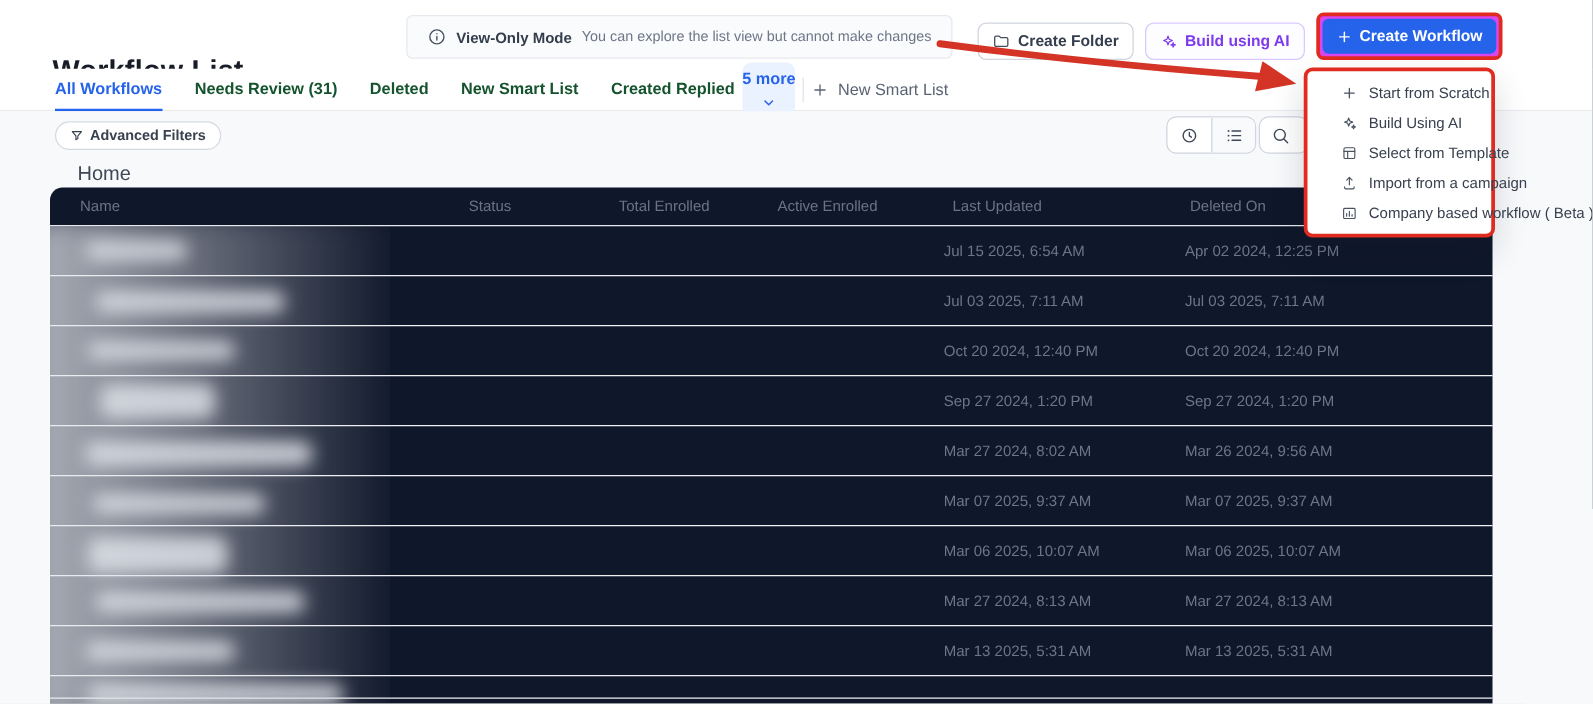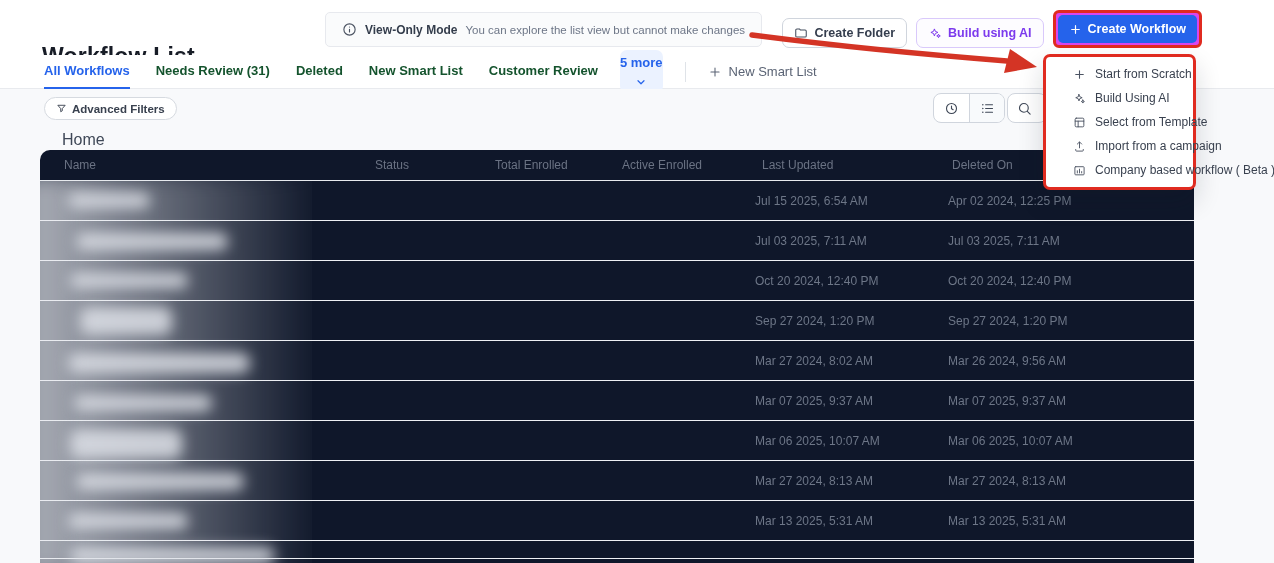--- a/index.html
+++ b/index.html
@@ -23,21 +23,21 @@
   .btnrow{position:absolute;top:10px;right:72px;display:flex;align-items:flex-end;gap:9px;}
   .btn{display:inline-flex;align-items:center;gap:6px;height:30px;padding:0 11px;border-radius:7px;
     font-size:12.5px;font-weight:600;cursor:pointer;border:1px solid transparent;background:#fff;white-space:nowrap;}
   .btn.ghost{border-color:#d0d5dd;color:#353e4e;}
   .btn.ai{border-color:#d9c9fb;color:var(--accent-purple);background:#fdfcff;}
   .red-box{border:3px solid var(--annotation-red);border-radius:6px;padding:2px;background:#d946ef;}
   .btn.primary{background:var(--accent-blue);color:#fff;border:none;height:28px;border-radius:5px;}
 
   
   .tabbar{position:absolute;top:55px;left:0;right:0;height:34px;background:#fff;border-bottom:1px solid #e8eaee;
-    display:flex;align-items:center;padding-left:44px;gap:22px;}
+    display:flex;align-items:center;padding-left:44px;gap:6px;}
   .tabs{display:flex;gap:26px;height:34px;}
   .tab{font-size:13px;font-weight:600;color:#14532d;display:flex;align-items:center;height:34px;
     border-bottom:2px solid transparent;cursor:pointer;white-space:nowrap;}
   .tab.active{color:var(--accent-blue);border-bottom-color:var(--accent-blue);}
   .chip{display:inline-flex;align-items:center;gap:6px;background:#ebf2ff;color:var(--accent-blue);
     font-size:13px;font-weight:600;padding:5px 0;border-radius:7px;cursor:pointer;flex-direction:column;}
   .vdiv{width:1px;height:20px;background:#dfe3e8;}
   .nsl{display:inline-flex;align-items:center;gap:7px;font-size:13px;font-weight:500;color:#5a6374;cursor:pointer;}
 
   
@@ -147,21 +147,21 @@
 
         <div class="tab">
           <span>Deleted</span>
         </div>
 
         <div class="tab">
           <span>New Smart List</span>
         </div>
 
         <div class="tab">
-          <span>Customer Review</span>
+          <span>Created Replied</span>
         </div>
       </div>
     <div class="chip">
       <span>5 more</span>
       <span class="icn">
         <svg viewBox="0 0 24 24" width="12" height="12" fill="none" stroke="currentColor" stroke-width="2.4" stroke-linecap="round" stroke-linejoin="round">
             <path d="M6 9.5l6 6 6-6"></path>
           </svg>
       </span>
     </div>

